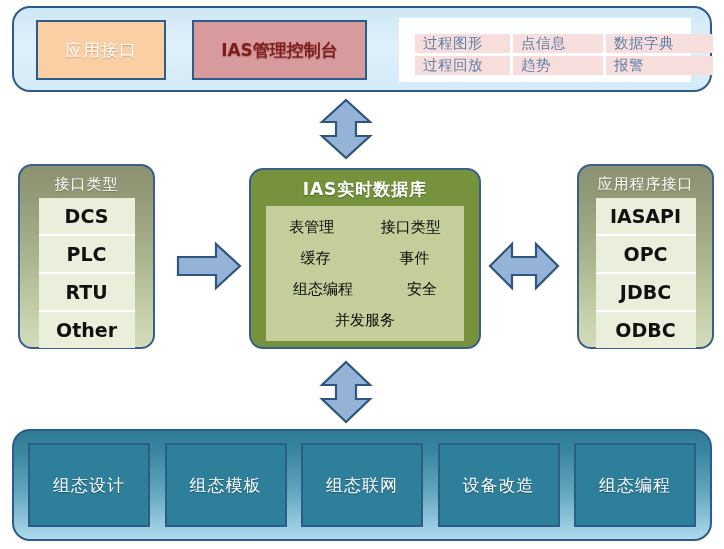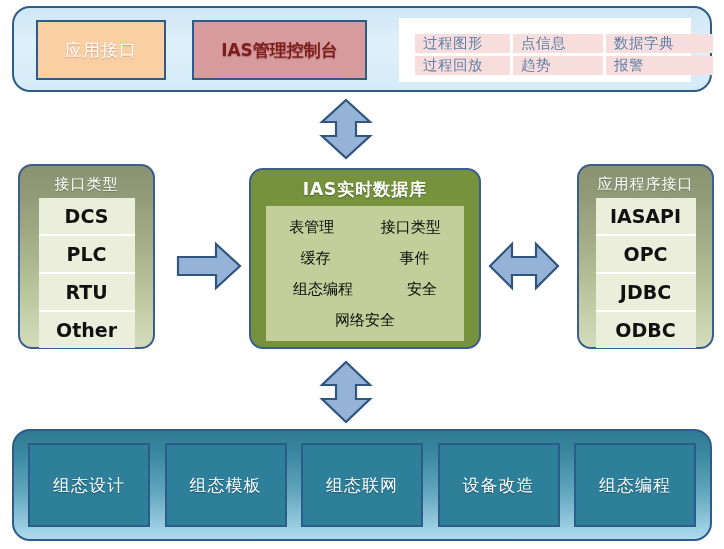--- a/index.html
+++ b/index.html
@@ -272,21 +272,21 @@
       </div>
       <div class="db-row">
         <div class="db-item">缓存</div>
         <div class="db-item">事件</div>
       </div>
       <div class="db-row">
         <div class="db-item">组态编程</div>
         <div class="db-item">安全</div>
       </div>
       <div class="db-row center">
-        <div class="db-item">网络安全</div>
+        <div class="db-item">并发服务</div>
       </div>
     </div>
   </div>
 
   <svg class="arrow" id="arrow-right" viewBox="0 0 72 52">
     <polygon points="2,26 24,4 24,17 48,17 48,4 70,26 48,48 48,35 24,35 24,48" fill="#95B3D7" stroke="#30557F" stroke-width="2.2" stroke-linejoin="miter"></polygon>
   </svg>
 
   <div class="side-panel" id="api-panel">
     <div class="panel-title">应用程序接口</div>

